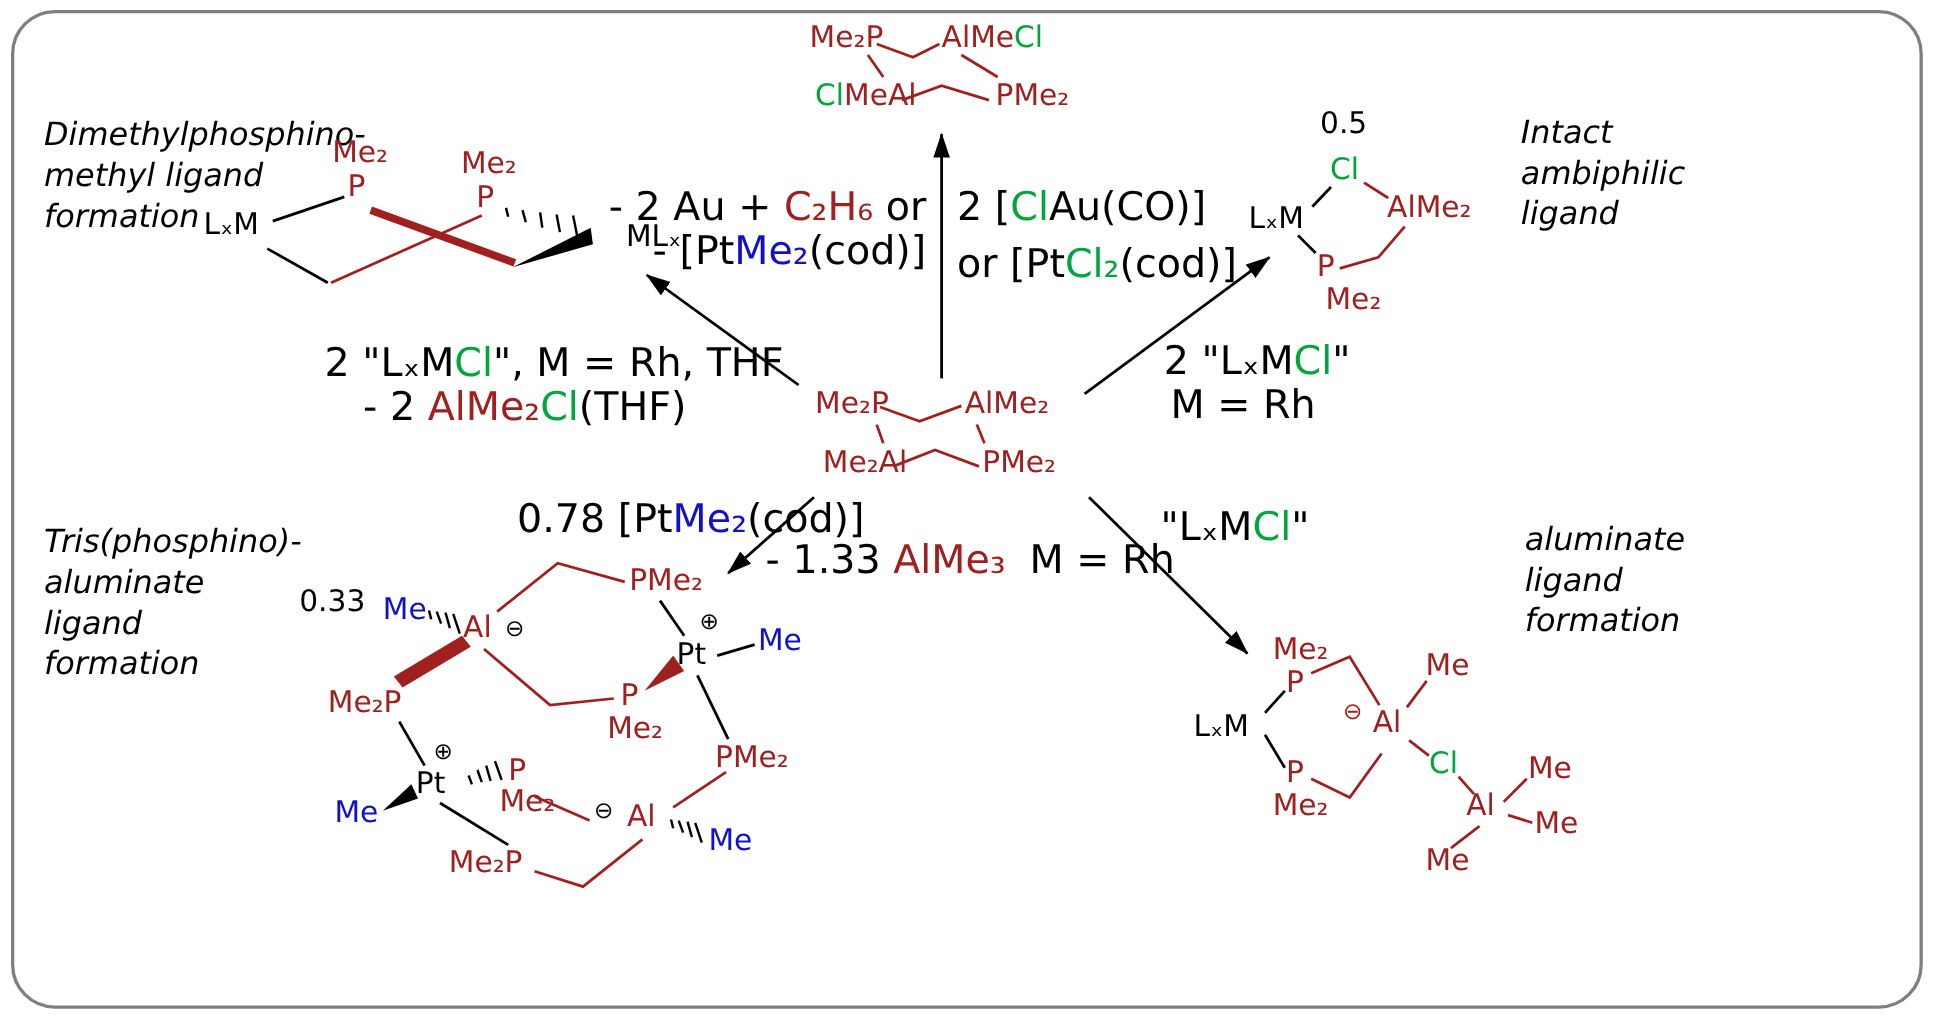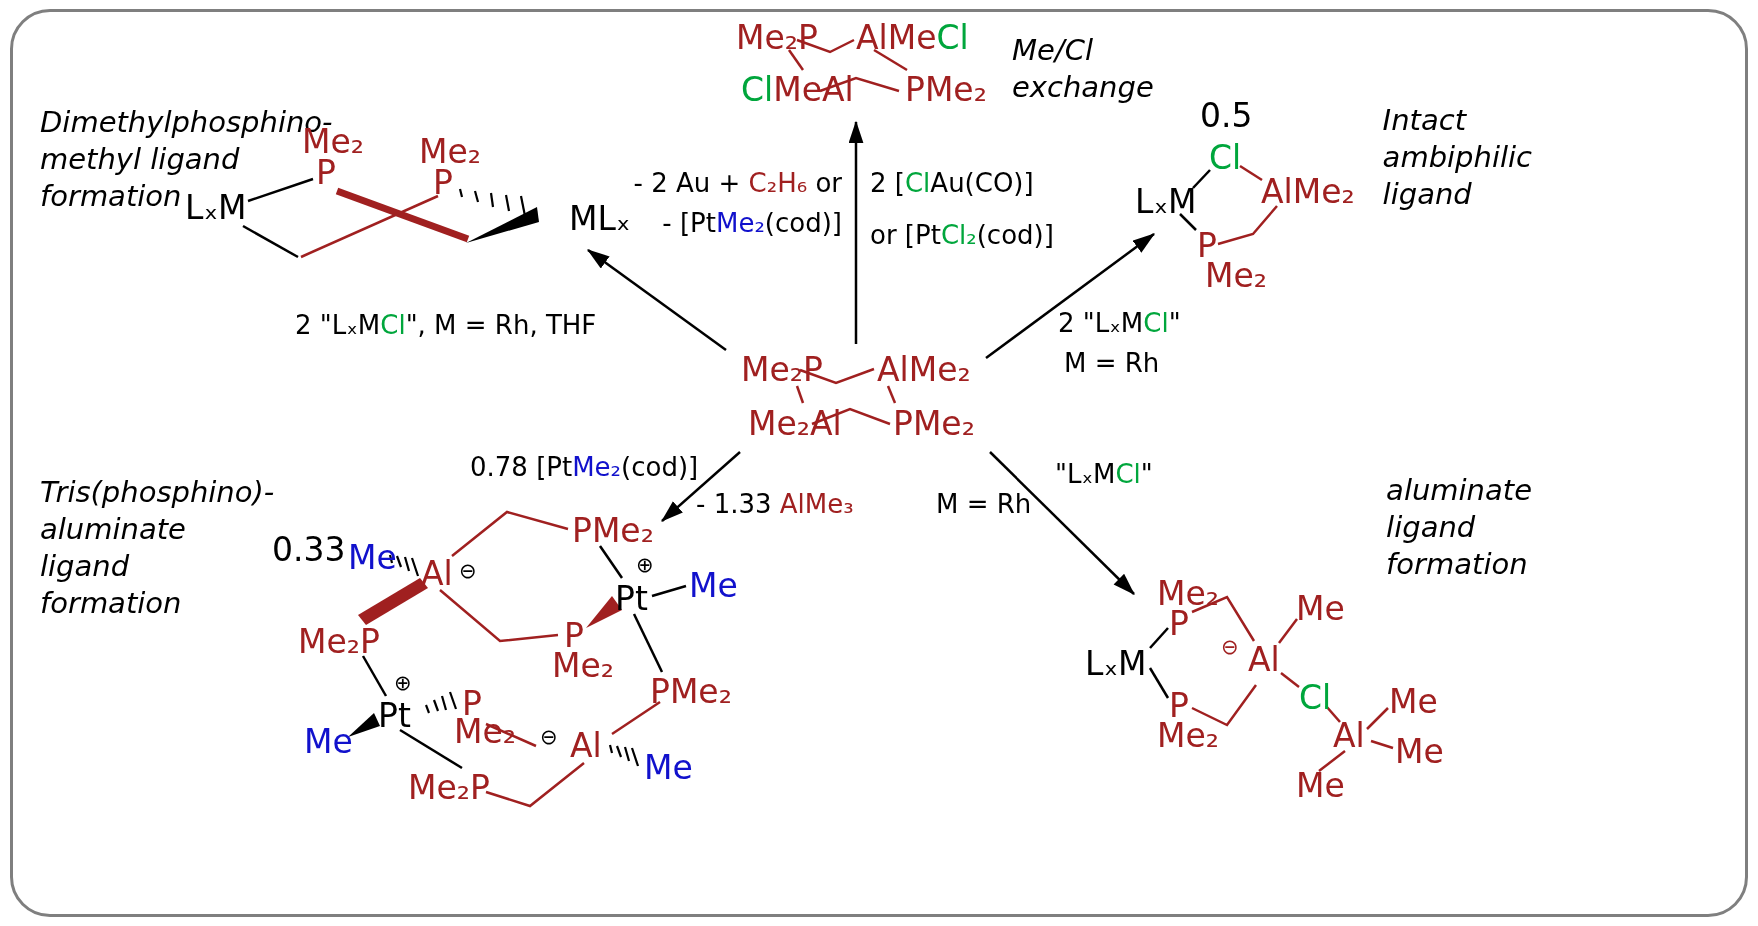--- a/index.html
+++ b/index.html
@@ -1,29 +1,29 @@
 <!DOCTYPE html>
 <html><head>
 <meta charset="utf-8">
 <style>
   html,body{margin:0;padding:0;background:#fff;}
   #canvas{position:relative;width:1758px;height:926px;background:#fff;
           font-family:"DejaVu Sans", sans-serif;color:#000;overflow:hidden;}
   .frame{position:absolute;left:10px;top:9px;width:1732px;height:902px;
          border:3px solid #7F7F7F;border-radius:40px;z-index:0;background:#fff;}
   svg.bonds{position:absolute;left:0;top:0;z-index:1;}
-  .t{position:absolute;font-size:33px;line-height:1.1;white-space:nowrap;z-index:2;color:#000;}
+  .t{position:absolute;font-size:27px;line-height:1.1;white-space:nowrap;z-index:2;color:#000;}
   .red{color:#A02020}
   .green{color:#00A63C}
   .blue{color:#1111CC}
   .chg{font-size:21px}
   .c-red{color:#A02020}
   .c-green{color:#00A63C}
   .c-blue{color:#1111CC}
-  .cond{position:absolute;font-size:26px;white-space:nowrap;z-index:2;color:#000;}
+  .cond{position:absolute;font-size:36px;white-space:nowrap;z-index:2;color:#000;}
   .region{position:absolute;font-style:italic;font-size:29px;line-height:1.28;z-index:2;color:#000;}
   .ra{}
 </style>
 </head>
 <body>
 
 <div id="canvas">
   <div class="frame"></div>
 
   <svg class="bonds" width="1758" height="926">
@@ -123,42 +123,39 @@
       <line x1="400" y1="730" x2="462" y2="768" stroke="#000" stroke-width="2.5"></line>
       <polyline points="486,792 530,806 584,763" stroke="#A02020" fill="none" stroke-width="2.5"></polyline>
     </g>
   </svg>
 
   <div class="region" style="left:40px;top:104px">
     <div>Dimethylphosphino-</div>
     <div>methyl ligand</div>
     <div>formation</div>
   </div>
-  <div class="region" style="left:1012px;top:32px">
-    <div>Me/Cl</div>
-    <div>exchange</div>
-  </div>
   <div class="region ra" style="right:226px;top:102px">
     <div>Intact</div>
     <div>ambiphilic</div>
     <div>ligand</div>
   </div>
   <div class="region" style="left:40px;top:474px">
     <div>Tris(phosphino)-</div>
     <div>aluminate</div>
     <div>ligand</div>
     <div>formation</div>
   </div>
   <div class="region ra" style="right:226px;top:472px">
     <div>aluminate</div>
     <div>ligand</div>
     <div>formation</div>
   </div>
 
   <div class="cond" style="left:295px;top:310px"><span>2 "LₓM</span><span class="c-green">Cl</span><span>", M = Rh, THF</span></div>
+  <div class="cond" style="left:330px;top:350px"><span>- 2 </span><span class="c-red">AlMe₂</span><span class="c-green">Cl</span><span>(THF)</span></div>
 
   <div class="cond" style="right:916px;top:168px;text-align:right"><span>- 2 Au + </span><span class="c-red">C₂H₆</span><span> or</span></div>
   <div class="cond" style="right:916px;top:208px;text-align:center"><span>- [Pt</span><span class="c-blue">Me₂</span><span>(cod)]</span></div>
   <div class="cond" style="left:870px;top:168px"><span>2 [</span><span class="c-green">Cl</span><span>Au(CO)]</span></div>
   <div class="cond" style="left:870px;top:220px"><span>or [Pt</span><span class="c-green">Cl₂</span><span>(cod)]</span></div>
 
   <div class="cond" style="left:1058px;top:308px"><span>2 "LₓM</span><span class="c-green">Cl</span><span>"</span></div>
   <div class="cond" style="left:1064px;top:348px"><span>M = Rh</span></div>
 
   <div class="cond" style="left:470px;top:452px"><span>0.78 [Pt</span><span class="c-blue">Me₂</span><span>(cod)]</span></div>

